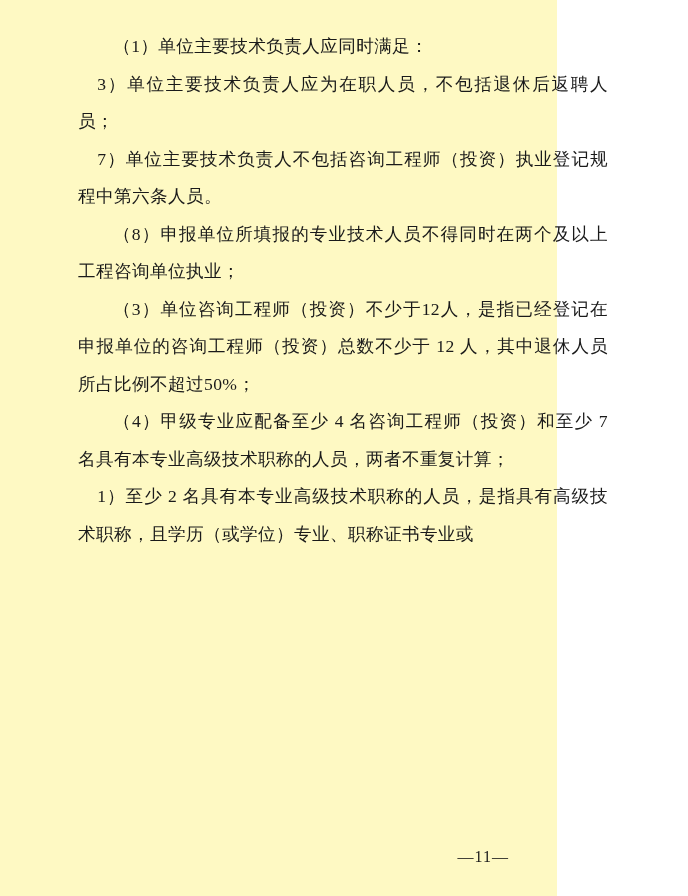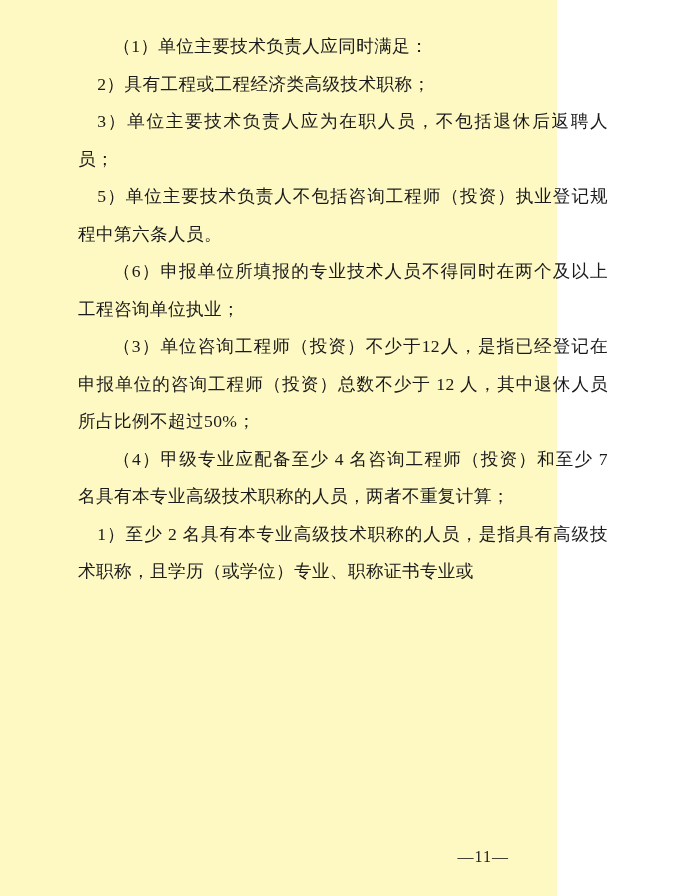--- a/index.html
+++ b/index.html
@@ -54,22 +54,21 @@
     color: #1a1a1a;
     font-family: "Liberation Serif", "DejaVu Serif", serif;
   }
 </style>
 </head>
 <body>
 
 <div class="page">
   <div class="content">
     <p class="para indent">（1）单位主要技术负责人应同时满足：</p>
-    <p class="para indent1">2）具有工程或工程经济类高级技术职称；</p>
     <p class="para indent1">3）单位主要技术负责人应为在职人员，不包括退休后返聘人员；</p>
-    <p class="para indent1">5）单位主要技术负责人不包括咨询工程师（投资）执业登记规程中第六条人员。</p>
-    <p class="para indent">（6）申报单位所填报的专业技术人员不得同时在两个及以上工程咨询单位执业；</p>
+    <p class="para indent1">7）单位主要技术负责人不包括咨询工程师（投资）执业登记规程中第六条人员。</p>
+    <p class="para indent">（8）申报单位所填报的专业技术人员不得同时在两个及以上工程咨询单位执业；</p>
     <p class="para indent">（3）单位咨询工程师（投资）不少于12人，是指已经登记在申报单位的咨询工程师（投资）总数不少于 12 人，其中退休人员所占比例不超过50%；</p>
     <p class="para indent">（4）甲级专业应配备至少 4 名咨询工程师（投资）和至少 7 名具有本专业高级技术职称的人员，两者不重复计算；</p>
     <p class="para indent1">1）至少 2 名具有本专业高级技术职称的人员，是指具有高级技术职称，且学历（或学位）专业、职称证书专业或</p>
   </div>
   <div class="footer">—11—</div>
 </div>
 
 </body></html>

